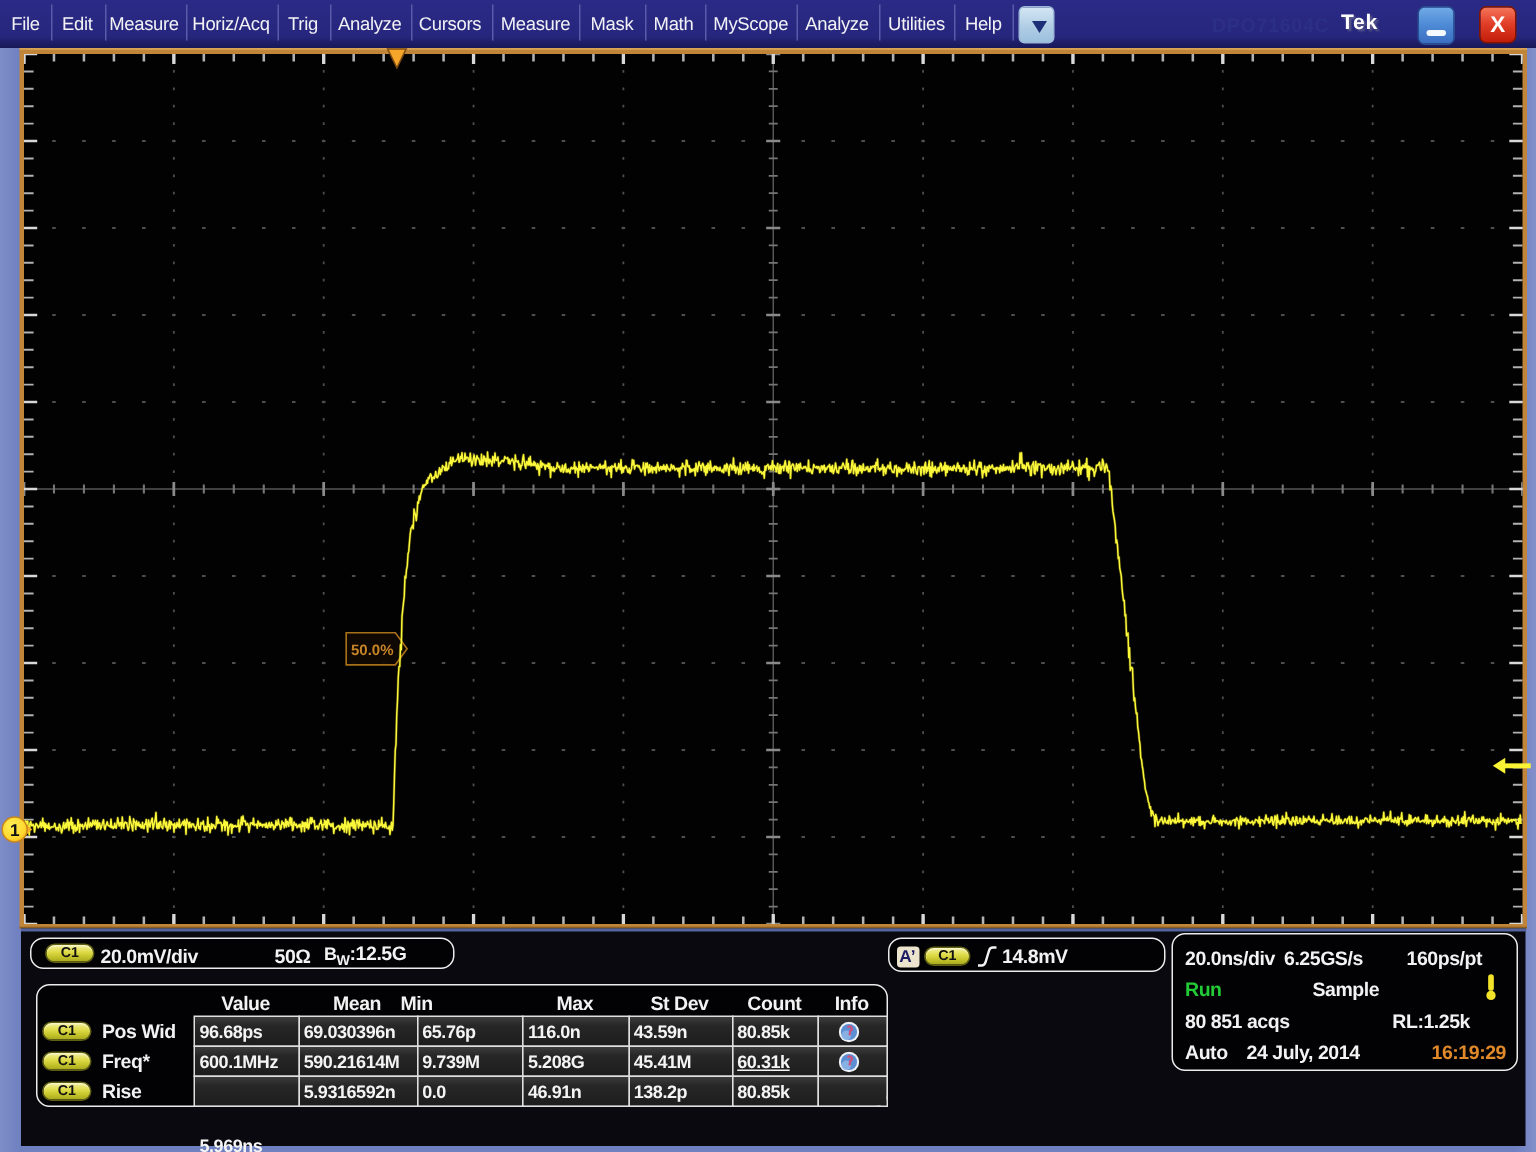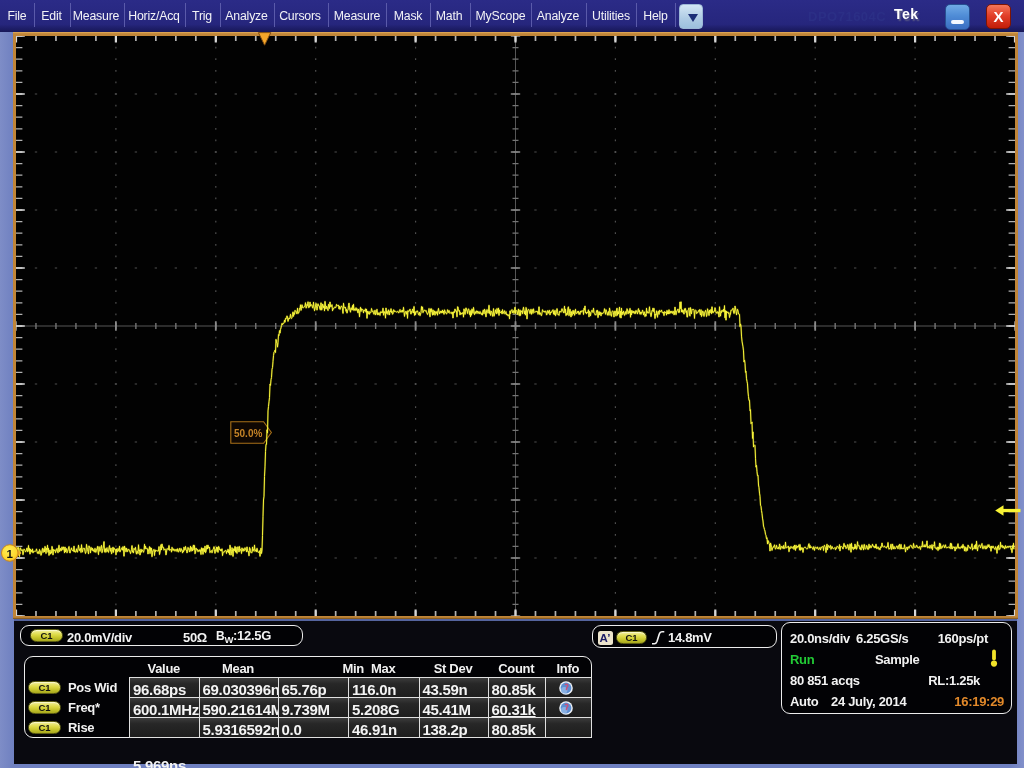--- a/index.html
+++ b/index.html
@@ -21,21 +21,21 @@
   background:linear-gradient(180deg,#f4765a 0,#e2402a 45%,#c21d08 100%); border:1px solid #7e1504;
   color:#fff; font-size:15px; font-weight:bold; text-align:center; line-height:23px; }
 #gratsvg { position:absolute; left:0; top:32px; }
 #bottom { position:absolute; left:14px; top:619px; width:1003px; height:145px;
   background:#09090f; border-top:2.5px solid #55649e; }
 .box { position:absolute; border:1.6px solid #ececec; border-radius:9px; background:#020205; }
 .pill { position:absolute; border-radius:8px; text-align:center; color:#111; font-weight:bold;
   background:linear-gradient(180deg,#f3f09a 0,#dedb48 42%,#c6c52c 70%,#a8a81e 100%);
   border:1px solid #5e5e14; box-shadow:inset 0 1px 1px rgba(255,255,255,0.55); }
 .btxt { position:absolute; color:#f2f2f2; font-size:13px; font-weight:bold; white-space:nowrap; letter-spacing:-0.3px; }
-.ctxt { position:absolute; color:#f4f4f4; font-size:15px; font-weight:bold; white-space:nowrap; letter-spacing:-0.3px; }
+.ctxt { position:absolute; color:#f4f4f4; font-size:12px; font-weight:bold; white-space:nowrap; letter-spacing:-0.3px; }
 .cell { position:absolute; background:linear-gradient(180deg,#3c3c3c 0,#272727 30%,#1d1d1d 100%);
   border:1.1px solid #e0e0e0; }
 </style></head>
 <body>
 <div id="root">
   <svg id="gratsvg" width="1024" height="590" viewBox="0 32 1024 590">
   <rect x="13" y="32" width="1005" height="587" fill="#c08538"></rect>
 <rect x="13" y="32" width="1005" height="1.2" fill="#d9a355"></rect>
 <rect x="13" y="617.8" width="1005" height="1.2" fill="#8a5e22"></rect>
 <rect x="16" y="36" width="999" height="580" fill="#020202"></rect>
@@ -154,21 +154,21 @@
   </svg>
   <div class="btxt" style="left:790px;top:672.5px;">80 851 acqs</div>
   <div class="btxt" style="right:44px;top:672.5px;">RL:1.25k</div>
   <div class="btxt" style="left:790px;top:693.5px;">Auto</div>
   <div class="btxt" style="left:831px;top:693.5px;">24 July, 2014</div>
   <div class="btxt" style="right:20px;top:693.5px;color:#e2892a;">16:19:29</div>
 
   <div class="box" style="left:24px;top:656px;width:568px;height:82px;"></div>
 <div class="btxt" style="left:123.75px;top:661px;width:80px;text-align:center;">Value</div>
 <div class="btxt" style="left:198.0px;top:661px;width:80px;text-align:center;">Mean</div>
-<div class="btxt" style="left:284px;top:661px;width:80px;text-align:right;">Min</div>
+<div class="btxt" style="left:267px;top:661px;width:80px;text-align:left;">Min</div>
 <div class="btxt" style="left:343.25px;top:661px;width:80px;text-align:center;">Max</div>
 <div class="btxt" style="left:413.0px;top:661px;width:80px;text-align:center;">St Dev</div>
 <div class="btxt" style="left:476.25px;top:661px;width:80px;text-align:center;">Count</div>
 <div class="btxt" style="left:527.75px;top:661px;width:80px;text-align:center;">Info</div>
 <div class="pill" style="left:28px;top:680.5px;width:33px;height:13px;font-size:9.5px;line-height:12px;">C1</div>
 <div class="btxt" style="left:68px;top:680px;">Pos Wid</div>
 <div class="cell" style="left:129px;top:677px;width:70.7px;height:21.2px;"></div>
 <div class="ctxt" style="left:133px;top:681px;">96.68ps</div>
 <div class="cell" style="left:198.5px;top:677px;width:80.2px;height:21.2px;"></div>
 <div class="ctxt" style="left:202.5px;top:681px;">69.030396n</div>

